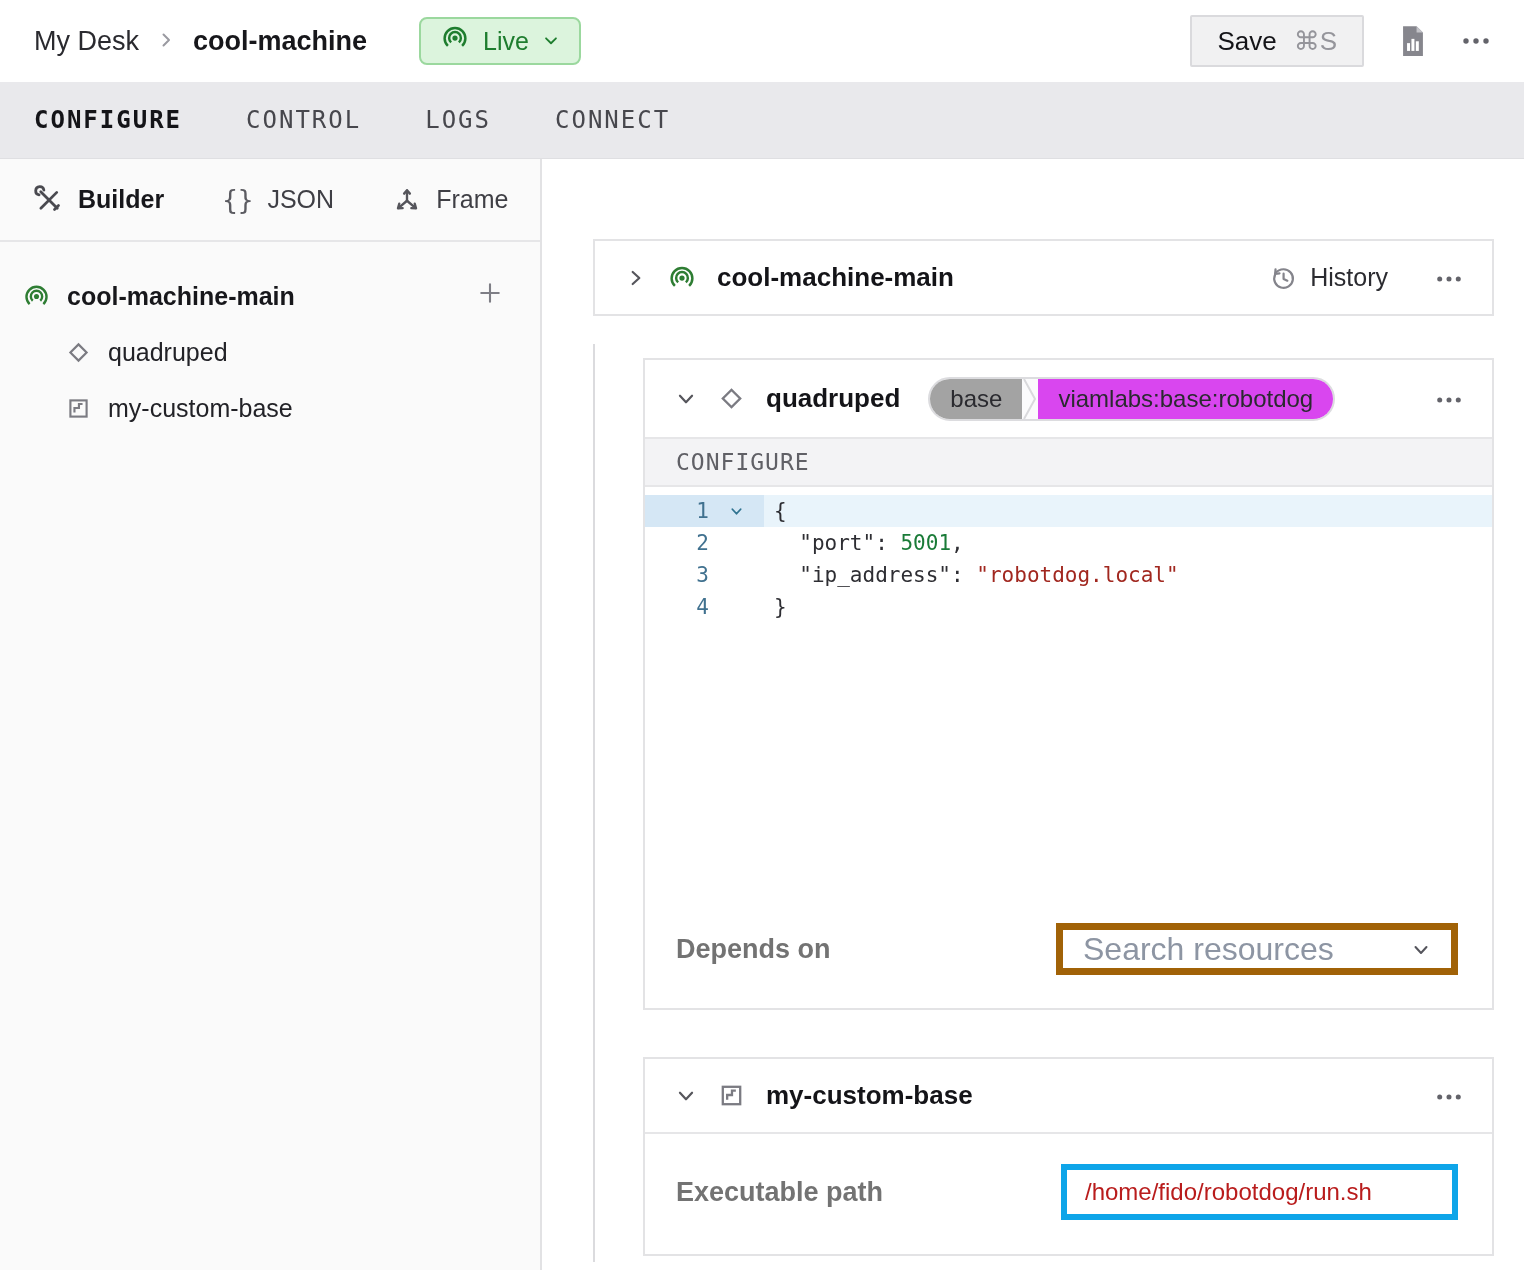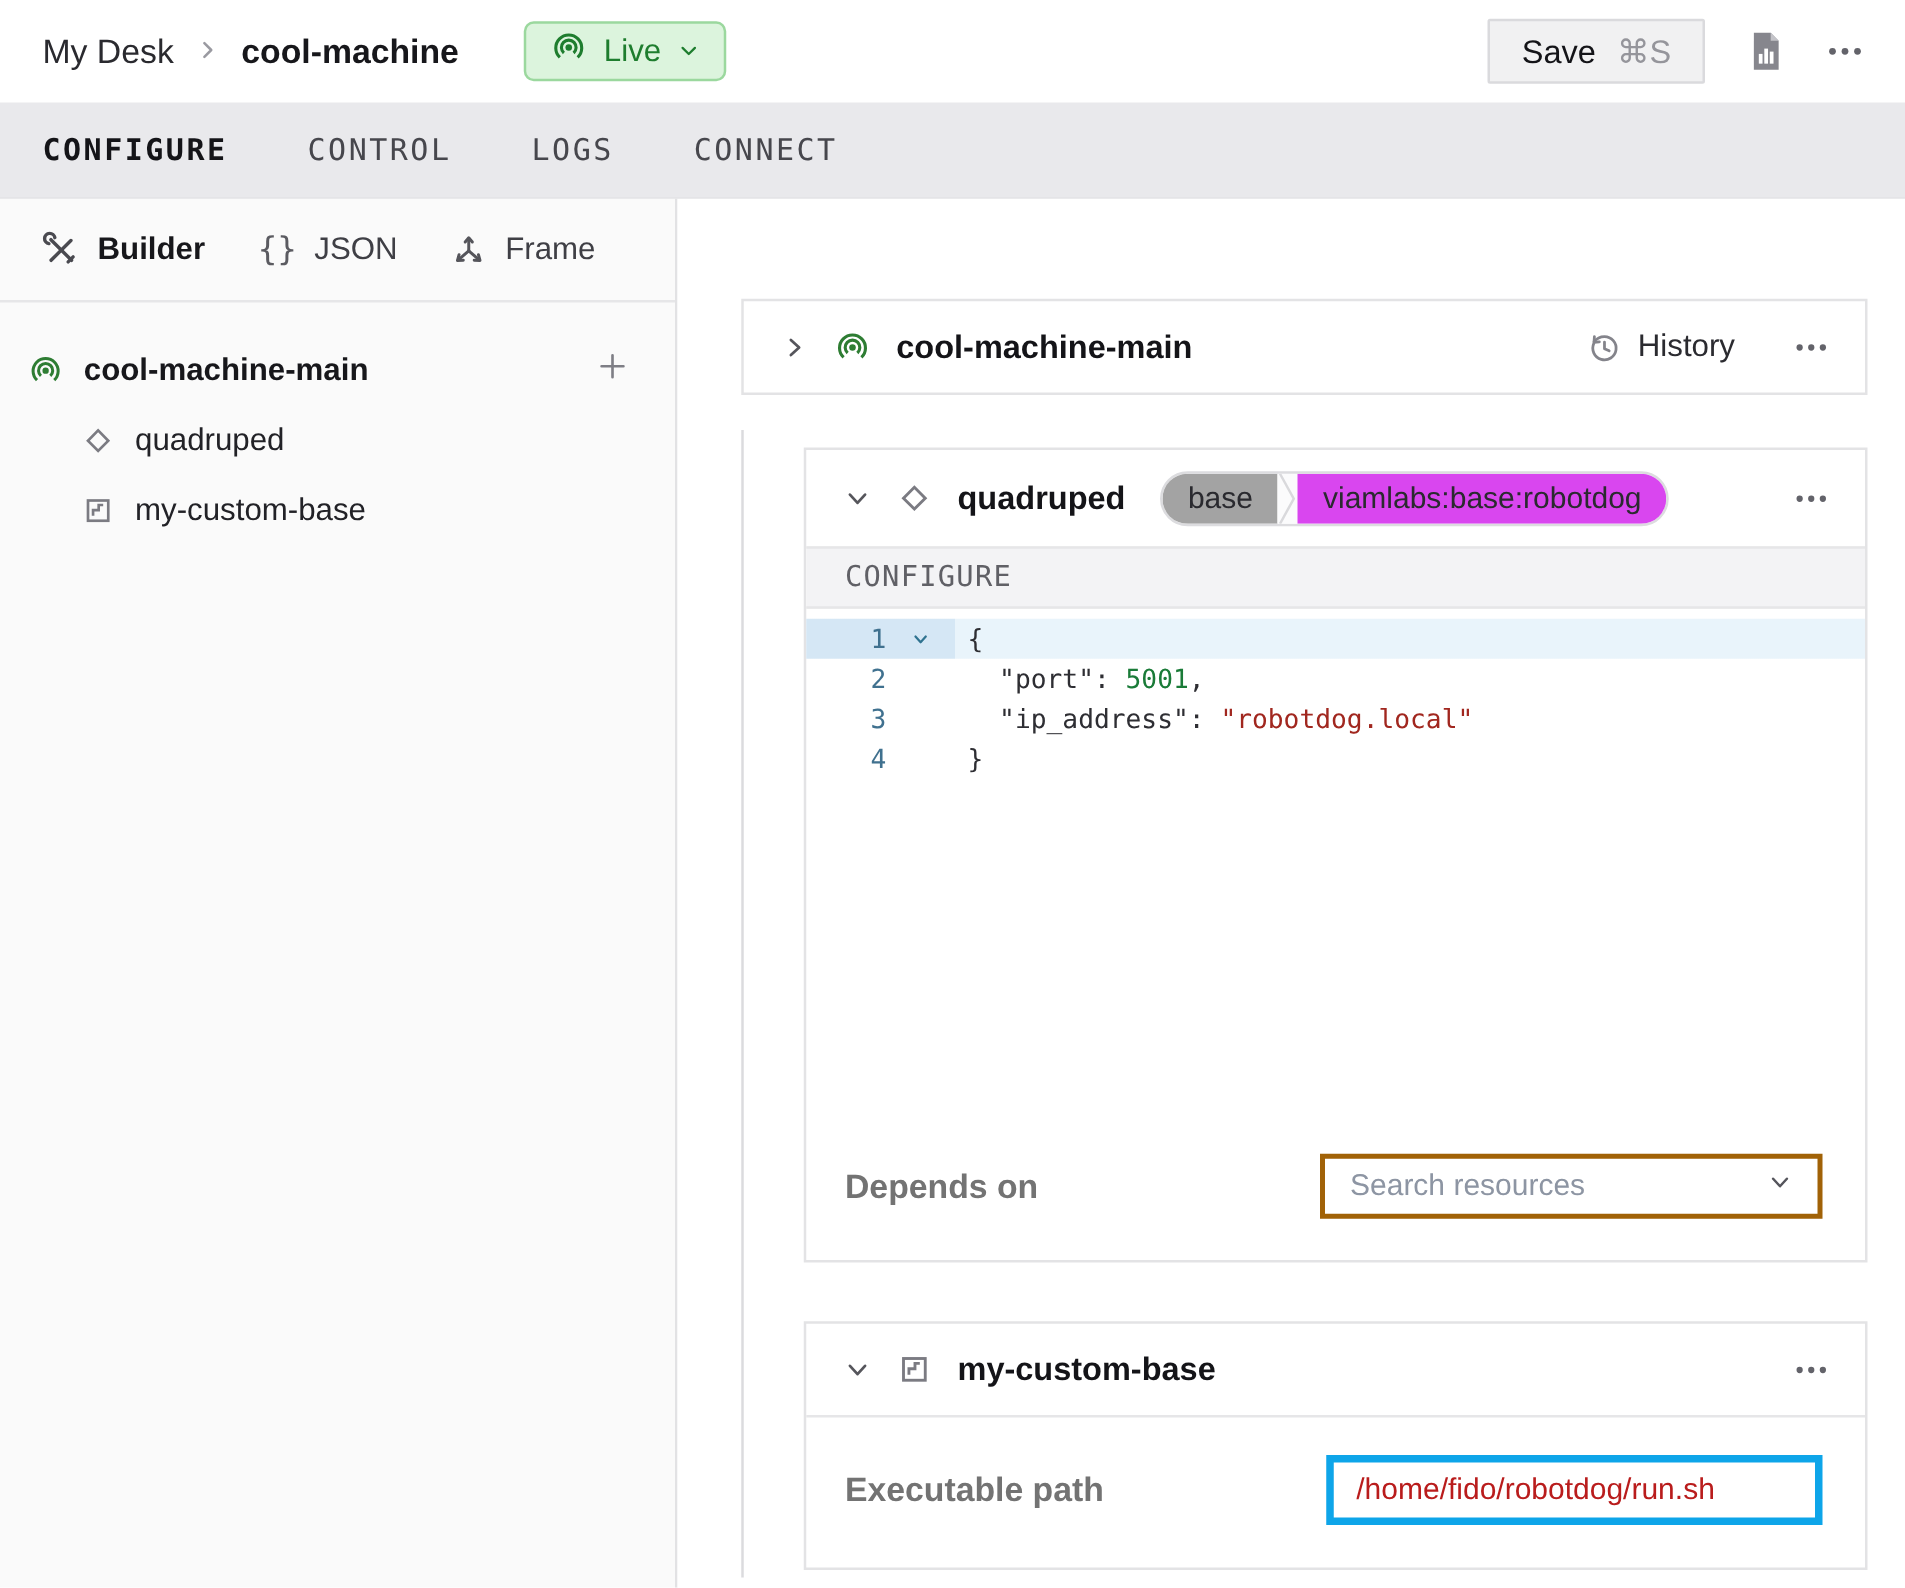--- a/index.html
+++ b/index.html
@@ -24,21 +24,21 @@
     gap:64px; font-family:"DejaVu Sans Mono", monospace; font-size:24px; letter-spacing:2px;
     color:#47474d; border-bottom:1px solid #dfdfe2; }
   .tab { cursor:pointer; }
   .tab.active { font-weight:bold; color:#141418; }
 
   
   .content { display:flex; height:1115px; }
 
   
   .sidebar { width:542px; background:#fafafa; border-right:2px solid #e2e2e4; }
-  .views { height:83px; display:flex; align-items:center; padding:0 34px; gap:42px;
+  .views { height:83px; display:flex; align-items:center; padding:0 34px; gap:58px;
     border-bottom:2px solid #e6e6e8; }
   .view-item { display:flex; align-items:center; gap:14px; font-size:25px; color:#3f3f45; cursor:pointer; }
   .view-item.active .view-label { font-weight:bold; color:#17171b; }
   .braces-glyph { font-family:"DejaVu Sans Mono", monospace; font-size:26px; color:#5b5b61; }
   .tree { padding:26px 36px 0 22px; }
   .tree-row { height:56px; display:flex; align-items:center; gap:16px; font-size:25px; color:#222227; cursor:pointer; }
   .tree-row.root .tree-label { font-weight:bold; color:#17171b; }
   .tree-row.child { padding-left:43px; }
   .tree-spacer { flex:1; }
 
@@ -71,22 +71,22 @@
   .ln { width:64px; text-align:right; color:#40718f; flex:none; }
   .fold { width:55px; text-align:center; flex:none; display:flex; align-items:center; justify-content:center; }
   .code-text { padding-left:10px; white-space:pre; color:#2e2e33; }
   .tk-key { color:#2e2e33; white-space:pre; }
   .tk-p { color:#2e2e33; white-space:pre; }
   .tk-num { color:#1a7b38; white-space:pre; }
   .tk-str { color:#a1271f; white-space:pre; }
 
   .depends-row { display:flex; align-items:center; margin-top:38px; padding:0 34px 0 31px; }
   .field-label { font-weight:bold; font-size:27px; color:#737373; }
-  .select-box { margin-left:auto; width:402px; height:52px; border:4px solid #a16207;
-    display:flex; align-items:center; padding:4px 20px; font-size:24px; color:#8d95a3;
+  .select-box { margin-left:auto; width:402px; height:52px; border:7px solid #a16207;
+    display:flex; align-items:center; padding:4px 20px; font-size:32px; color:#8d95a3;
     background:#fff; cursor:pointer; }
   .select-box .chev { margin-left:auto; }
 
   .card-module { left:101px; top:898px; width:851px; height:199px; }
   .card-module .card-head { border-bottom:2px solid #e6e6e8; height:75px; }
   .module-body { display:flex; align-items:center; margin-top:30px; padding:0 34px 0 31px; }
   .text-input { margin-left:auto; width:397px; height:56px; border:6px solid #0ea5e9; border-radius:0;
     font-size:24px; padding:0 18px; color:#b91c1c; font-family:"Liberation Sans", sans-serif; background:#fff; }
 </style>
 </head>

